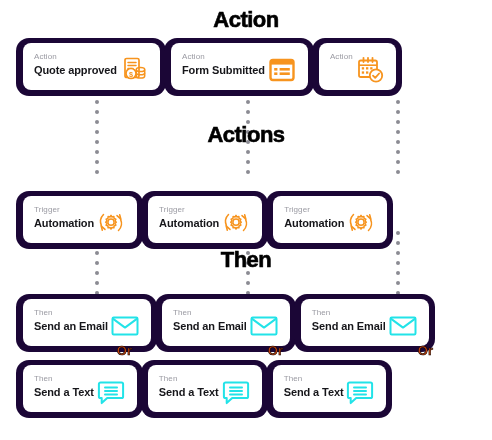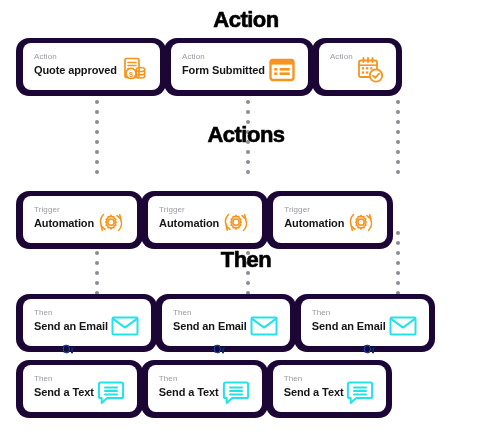--- a/index.html
+++ b/index.html
@@ -38,25 +38,25 @@
     -webkit-text-stroke: 0.6px #000;
   }
   .title-actions  { top: 9px;  font-size: 22px; }
   .title-triggers { top: 124px; font-size: 22px; }
   .title-then     { top: 249px; font-size: 22px; }
 
   .or-label {
     position: absolute;
     top: 344px;
     width: 70px;
-    text-align: left;
+    text-align: right;
     font-family: "Liberation Sans", sans-serif;
     font-weight: bold;
-    font-size: 11px;
-    color: #1d4ed8;
+    font-size: 13px;
+    color: #c2410c;
     z-index: 45;
     line-height: 1;
     -webkit-text-stroke: 0.5px #000;
   }
   .or-1 { left: 62px;  }
   .or-2 { left: 213px; }
   .or-3 { left: 363px; }
 
   
   .dots {

